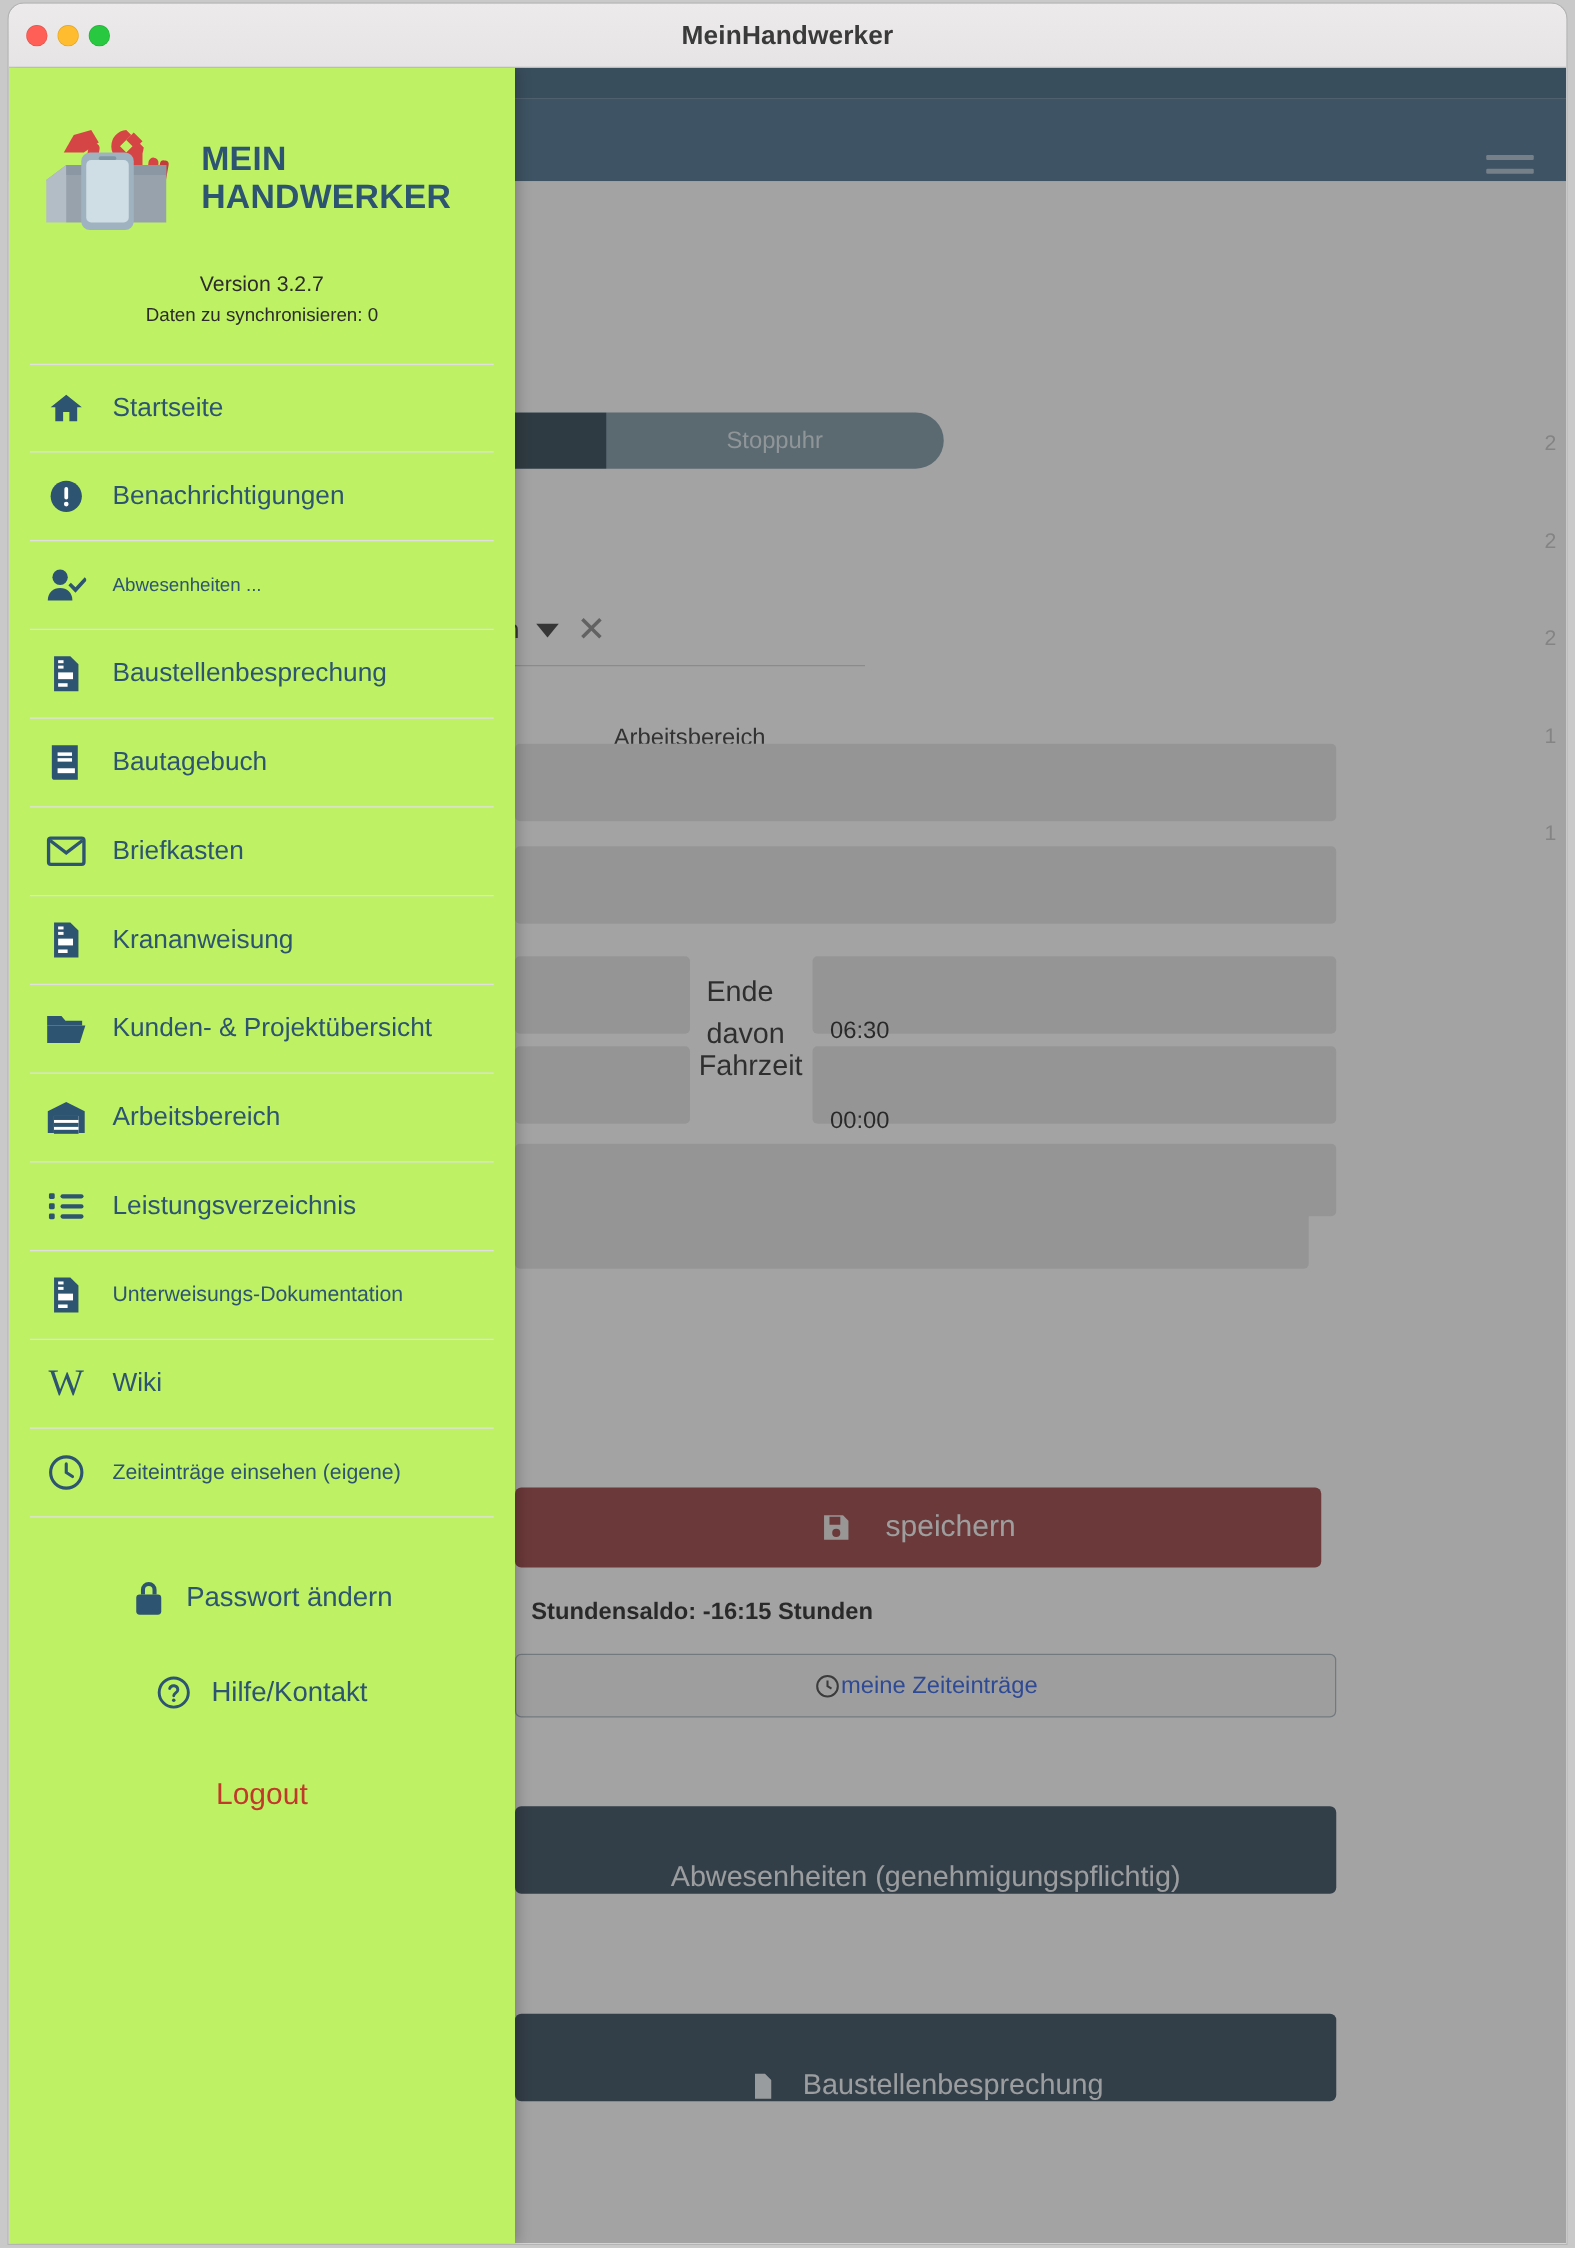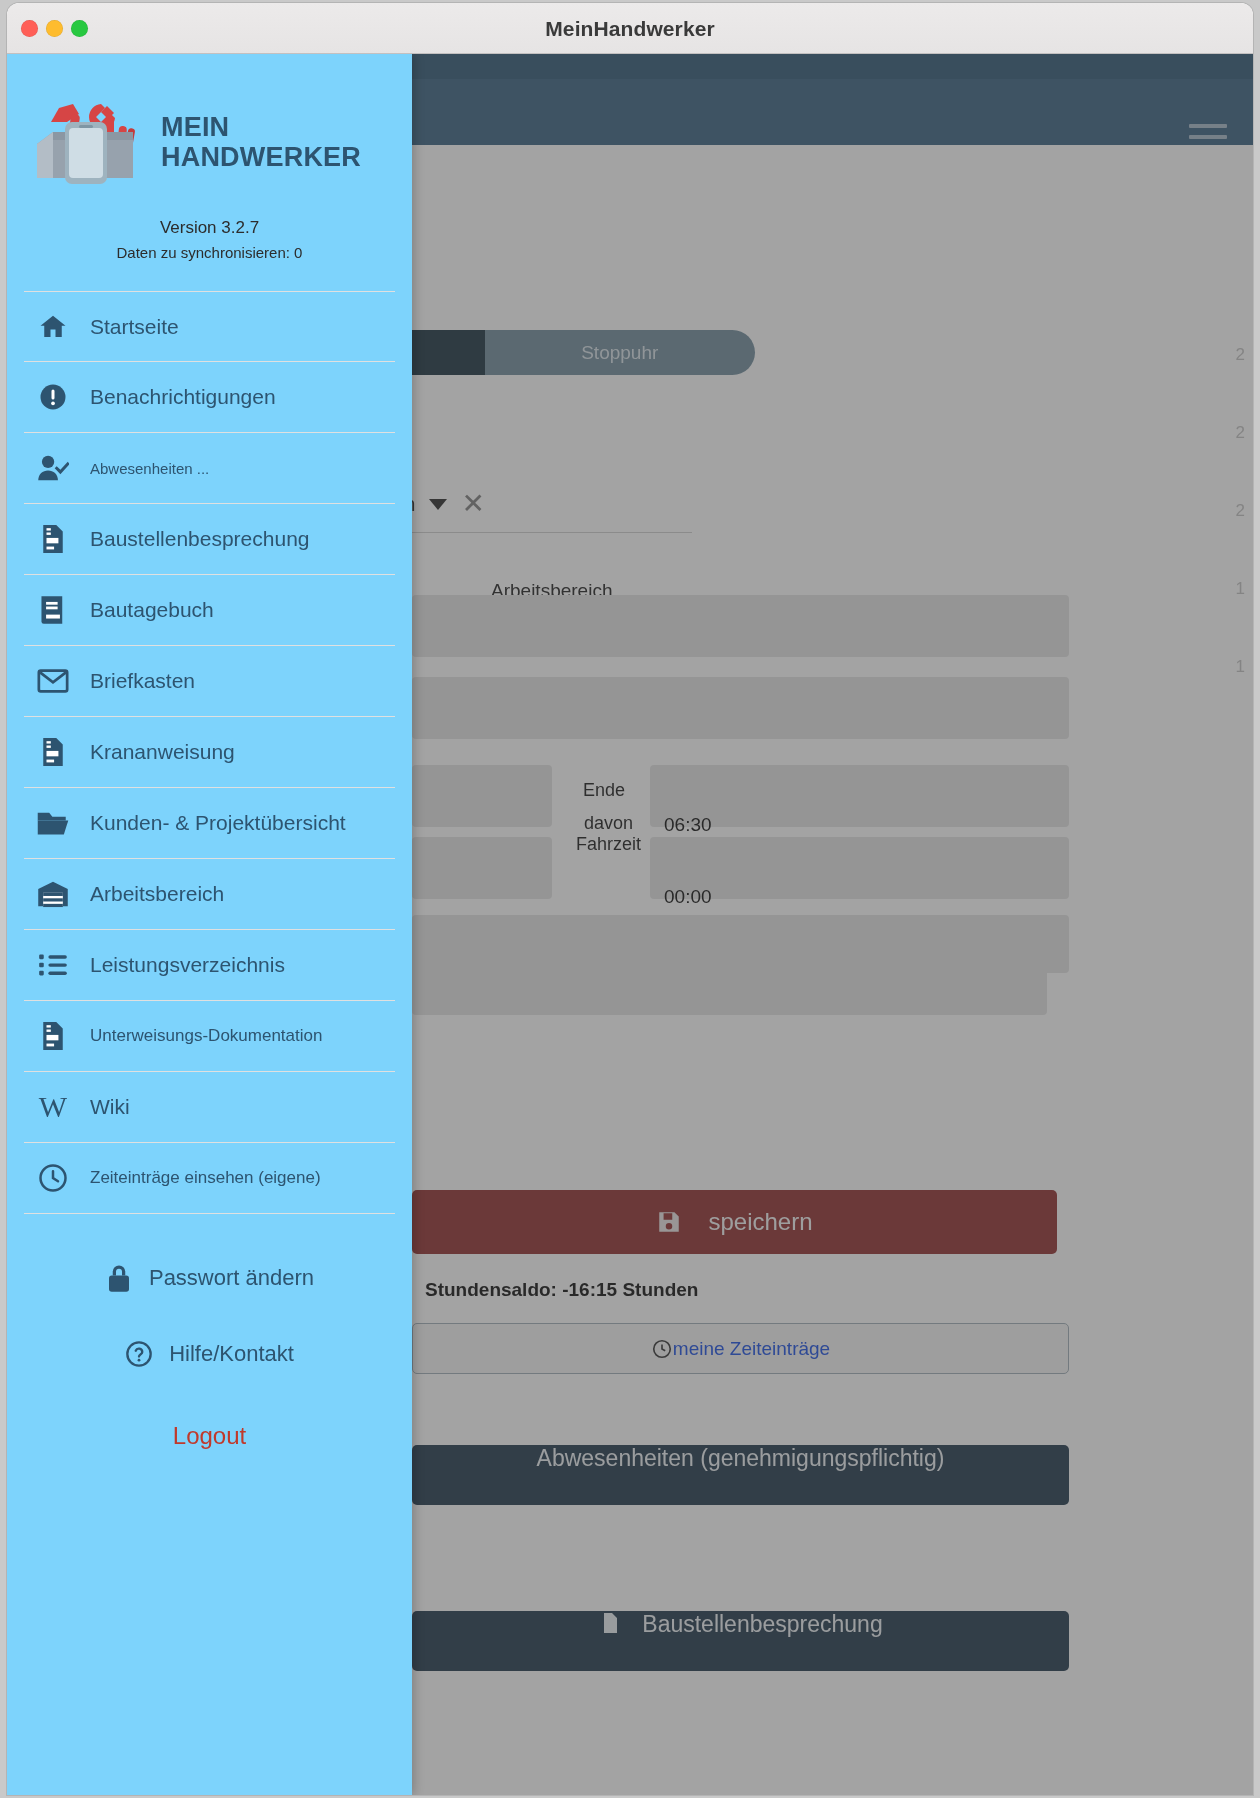--- a/index.html
+++ b/index.html
@@ -118,22 +118,22 @@
   }
   .radio {
     width: 24px; height: 24px; border-radius: 50%;
     border: 2px solid #6b6b6b; background: transparent;
   }
   .radio-label { font-size: 20px; color: #1b1b1b; }
 
   
   .blk { position: absolute; background: #d9d9d9; border-radius: 4px; }
   .fld-label {
-    position: absolute; font-size: 18px; color: #1b1b1b;
-    text-align: center; line-height: 1.15; margin-left: 12px;
+    position: absolute; font-size: 23px; color: #1b1b1b;
+    text-align: center; line-height: 1.15;
   }
   .fld-val {
     position: absolute; font-size: 19px; color: #111; margin-top: 36px;
   }
 
   .save-btn {
     position: absolute; left: 405px; top: 1045px;
     width: 645px; height: 64px;
     background: #8b2f2f; border-radius: 5px;
     display: flex; align-items: center; justify-content: center; gap: 26px;
@@ -149,23 +149,23 @@
     position: absolute; left: 405px; top: 1178px;
     width: 657px; height: 51px;
     border: 1px solid #9aa7b0; border-radius: 5px;
     background: #e9e9e9;
     display: flex; align-items: center; justify-content: center; 
     font-size: 19px; color: #1d4ed8;
   }
 
   .dark-btn {
     position: absolute; left: 405px;
-    width: 657px; height: 60px;
+    width: 657px; height: 70px;
     background: #22384a; border-radius: 5px;
-    display: flex; align-items: flex-start; justify-content: center; gap: 20px;
+    display: flex; align-items: flex-end; justify-content: center; gap: 20px;
     font-size: 23px; color: #e3e7ea;
   }
 
   
   .edge-col {
     position: absolute; right: 8px; top: 200px;
     display: flex; flex-direction: column; gap: 58px;
     font-size: 17px; color: #b9b9b9;
   }
 
@@ -174,21 +174,21 @@
     position: absolute; left: 0; top: 0;
     width: 1246px; height: 1741px;
     background: rgba(70,70,70,0.46);
     pointer-events: none;
   }
 
   
   .drawer {
     position: absolute; left: 0; top: 0;
     width: 405px; height: 1741px;
-    background: #7dd3fc;
+    background: #bef264;
     box-shadow: 2px 0 10px rgba(0,0,0,.22);
     overflow: hidden;
   }
   .brand {
     display: flex; align-items: center; gap: 14px;
     padding: 38px 0 0 22px;
   }
   .brand-text {
     font-size: 27px; font-weight: bold; color: #2d5470;
     line-height: 1.12; letter-spacing: .2px;

